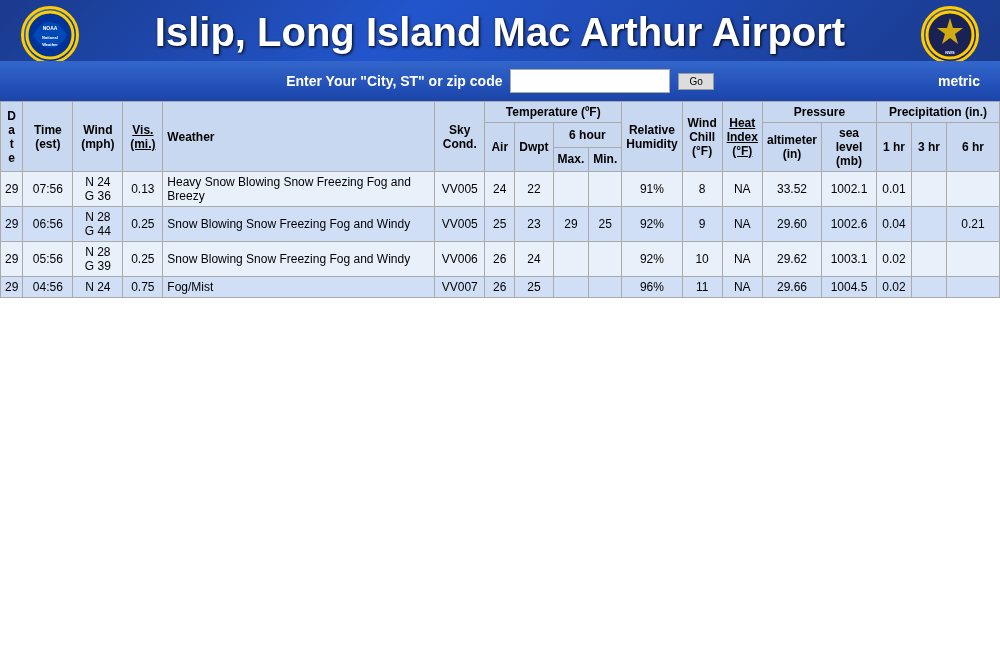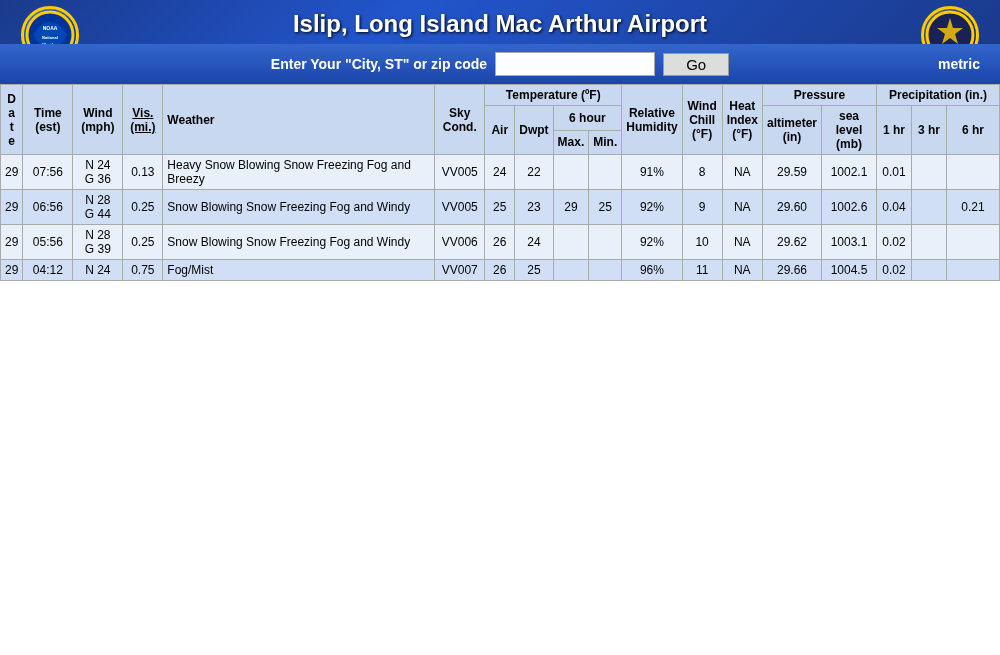--- a/index.html
+++ b/index.html
@@ -10,21 +10,21 @@
       background: linear-gradient(135deg, #1a3a8c 0%, #2255cc 40%, #1a3a8c 100%);
       color: white;
       text-align: center;
       padding: 10px 0 6px 0;
       position: relative;
       display: flex;
       align-items: center;
       justify-content: center;
     }
     .header-title {
-      font-size: 24px;
+      font-size: 40px;
       font-weight: bold;
       color: #fff;
       text-shadow: 1px 1px 3px #000;
       flex: 1;
     }
     .header-logo-left {
       width: 80px;
       height: 60px;
       position: absolute;
       left: 10px;
@@ -57,23 +57,23 @@
     .search-input {
       width: 160px;
       height: 24px;
       border: 1px solid #aaa;
       padding: 2px 4px;
       font-size: 13px;
     }
     .search-go {
       background: #ddd;
       border: 1px solid #999;
-      padding: 2px 22px;
+      padding: 2px 10px;
       cursor: pointer;
-      font-size: 15px;
+      font-size: 10px;
     }
     .metric-label {
       position: absolute;
       right: 20px;
       color: white;
       font-size: 14px;
       font-weight: bold;
     }
 
     
@@ -117,21 +117,21 @@
     .time-cell { width: 50px; }
     .wind-cell { width: 50px; }
     .vis-cell { width: 40px; text-decoration: underline; }
     .sky-cell { width: 50px; }
     .temp-air { width: 30px; }
     .temp-dwpt { width: 30px; }
     .temp-max { width: 30px; }
     .temp-min { width: 30px; }
     .rh-cell { width: 55px; }
     .wc-cell { width: 40px; }
-    .hi-cell { width: 40px; }
+    .hi-cell { width: 40px; text-decoration: underline; }
     .alt-cell { width: 55px; margin-left: 40px; }
     .slp-cell { width: 55px; }
     .p1-cell { width: 35px; margin-left: 26px; }
     .p3-cell { width: 35px; }
     .p6-cell { width: 53px; }
 
     
     .noaa-circle {
       width: 58px; height: 58px;
       border-radius: 50%;
@@ -226,21 +226,21 @@
           <td>0.13</td>
           <td class="weather-cell">Heavy Snow Blowing Snow Freezing Fog and Breezy</td>
           <td>VV005</td>
           <td>24</td>
           <td>22</td>
           <td></td>
           <td></td>
           <td>91%</td>
           <td>8</td>
           <td>NA</td>
-          <td>29.59</td>
+          <td>33.52</td>
           <td>1002.1</td>
           <td>0.01</td>
           <td></td>
           <td></td>
         </tr>
         <tr>
           <td>29</td>
           <td>06:56</td>
           <td>N 28<br>G 44</td>
           <td>0.25</td>
@@ -274,21 +274,21 @@
           <td>10</td>
           <td>NA</td>
           <td>29.62</td>
           <td>1003.1</td>
           <td>0.02</td>
           <td></td>
           <td></td>
         </tr>
         <tr>
           <td>29</td>
-          <td>04:12</td>
+          <td>04:56</td>
           <td>N 24</td>
           <td>0.75</td>
           <td class="weather-cell">Fog/Mist</td>
           <td>VV007</td>
           <td>26</td>
           <td>25</td>
           <td></td>
           <td></td>
           <td>96%</td>
           <td>11</td>

